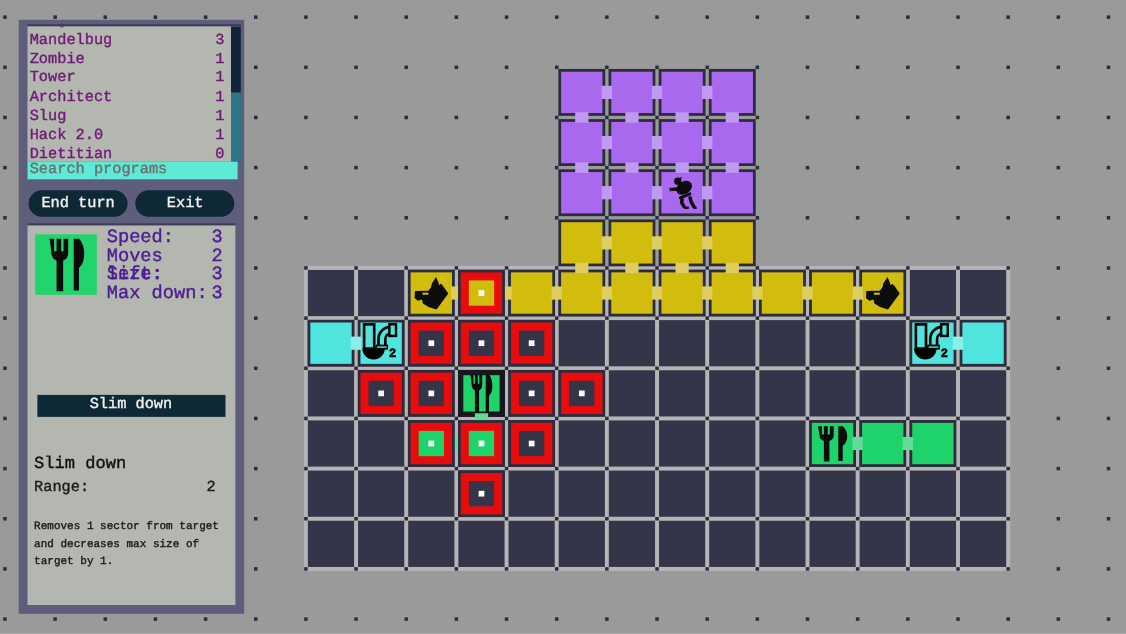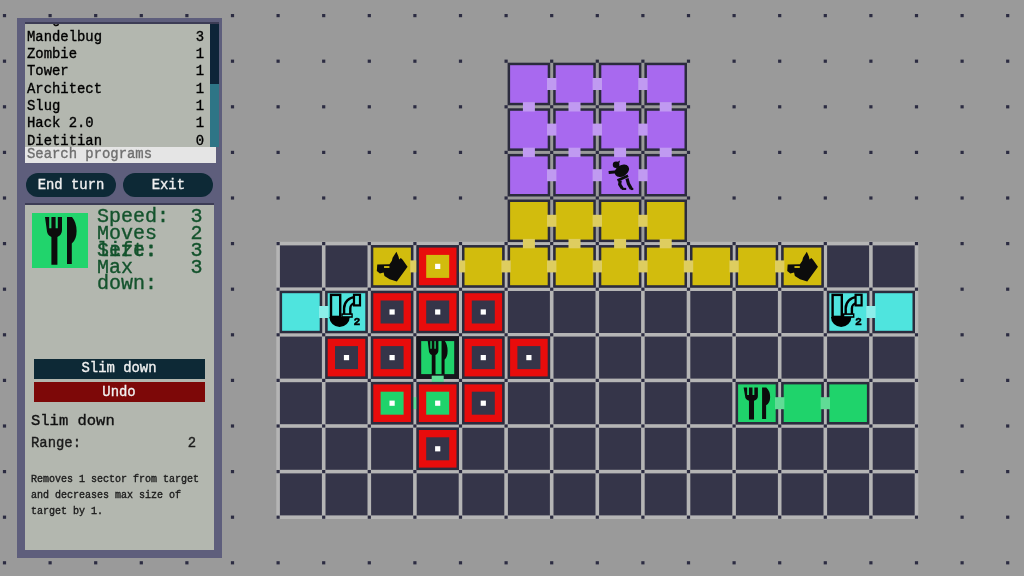--- a/index.html
+++ b/index.html
@@ -1,36 +1,36 @@
 <!DOCTYPE html>
 <html><head>
 <meta charset="utf-8">
 <style>
   html,body { margin:0; padding:0; }
   #stage { position:relative; width:1024px; height:576px; overflow:hidden;
            font-family:'Liberation Mono', monospace; background:#9a9a9a; -webkit-text-stroke:0.35px currentColor; }
   #panel { position:absolute; left:16.5px; top:17.7px; width:205.3px; height:540.7px;
            background:#5e5e7c; }
   #listbox { position:absolute; left:8px; top:6.8px; width:194px; height:123px;
-             background:#b3b7af; overflow:hidden; font-size:13.9px; color:#000000; }
+             background:#b3b7af; overflow:hidden; font-size:13.9px; color:#701a75; }
   .lrow { height:17.3px; line-height:17.3px; padding-left:2.5px; position:relative; }
   .lrow .val { position:absolute; right:14.5px; }
   #scroll { position:absolute; left:193px; top:6.8px; width:9px; height:123px; background:#0e2438; }
   #thumb { position:absolute; left:0; top:60px; width:9px; height:63px; background:#2e7586; }
   #search { position:absolute; left:8px; top:129.8px; width:189px; height:15.4px;
-            background:#e5e5e5; color:#6f6f6f; font-size:13.9px; line-height:15.4px;
+            background:#5eead4; color:#6f6f6f; font-size:13.9px; line-height:15.4px;
             padding-left:2.5px; }
   .navbtn { position:absolute; top:155.1px; height:24.3px; background:#0d2936; color:#f0f0f0;
             font-size:13.9px; line-height:24.3px; text-align:center;border-radius:12px; }
   #endturn { left:9.5px; width:90px; }
   #exit { left:106.8px; width:90px; }
   #infobox { position:absolute; left:8px; top:187.2px; width:189px; height:345.5px;
              background:#b3b7af; }
   #progicon { position:absolute; left:7.5px; top:8px; width:56px; height:55px; background:#21d46c; }
-  #stats { position:absolute; left:72.5px; top:4.4px; width:105.5px; font-size:20px; color:#14532d; }
+  #stats { position:absolute; left:72.5px; top:4.4px; width:105.5px; font-size:17px; color:#4c1d95; }
   .srow { height:16.8px; line-height:16.8px; display:flex; justify-content:space-between; }
   .actbtn { position:absolute; left:9px; width:171px; color:#f0f0f0; font-size:13.9px;
             text-align:center; }
   #slimbtn { top:154.6px; height:19.3px; line-height:19.3px; background:#0d2936; }
   #undobtn { top:177.2px; height:20.3px; line-height:20.3px; background:#7d0808; }
   #acttitle { position:absolute; left:6.5px; top:207px; font-size:15.5px; color:#111; }
   #rangerow { position:absolute; left:6.5px; top:230px; width:165px; font-size:13.9px; color:#1b1b1b;
               display:flex; justify-content:space-between;gap:16px; }
   #desc { position:absolute; left:6.5px; top:267px; width:178px; font-size:10px; color:#1b1b1b;
           line-height:15.9px; }
@@ -776,21 +776,20 @@
           </div>
 
 <div class="srow">
             <span>Max down:</span>
             <span>3</span>
           </div>
     </div>
 
     <div class="actbtn" id="slimbtn">Slim down</div>
 
-    <div class="actbtn" id="undobtn">Undo</div>
 
     <div id="acttitle">Slim down</div>
 
     <div id="rangerow">
           <span>Range:</span>
           <span>2</span>
         </div>
 
     <div id="desc">Removes 1 sector from target and decreases max size of target by 1.</div>
   </div>

